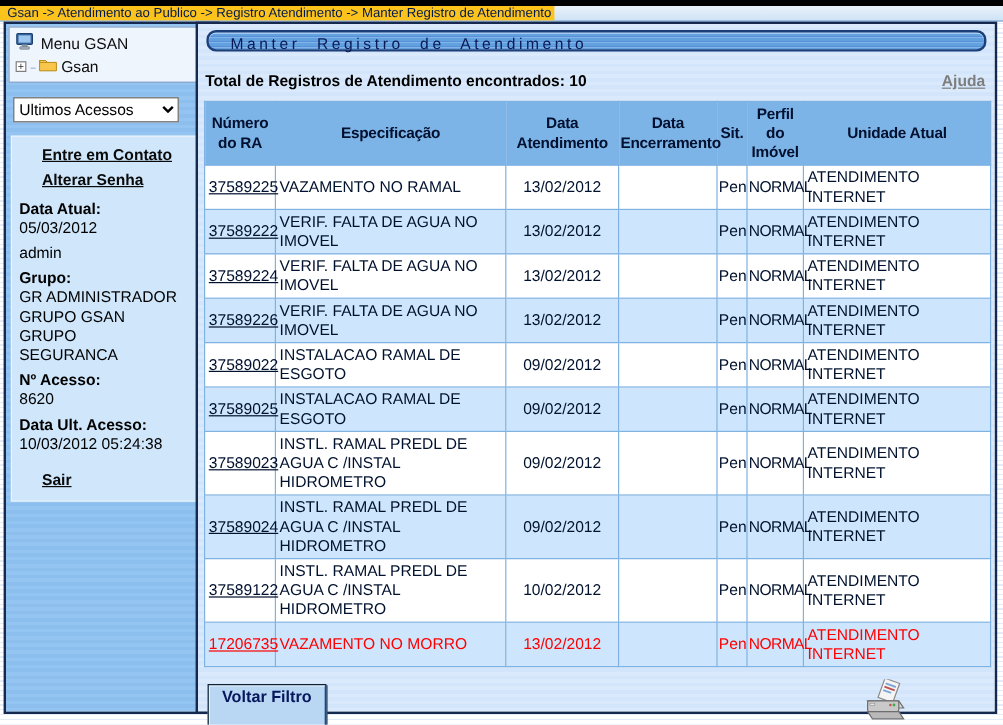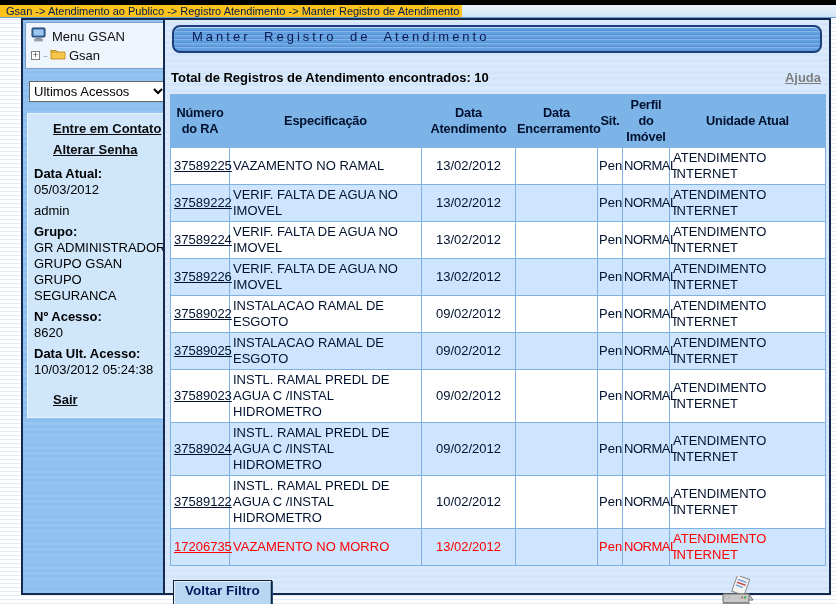--- a/index.html
+++ b/index.html
@@ -9,21 +9,21 @@
 
   
   .topbar { position:absolute; left:0; top:0; width:836px; height:5px; background:#000; }
   .crumbrow { position:absolute; left:0; top:5px; width:836px; height:13px;
               background:linear-gradient(180deg,#e9f2fb,#cfe3f6);
               border-bottom:1px solid #6d9bd4; display:flex; justify-content:flex-start; }
   .crumb { background:#fdc31d; color:#001a4d; font-size:11px; line-height:12px;
            padding:0 3px 0 6px; white-space:nowrap; }
 
   
-  .sidebar { position:absolute; left:21px; top:18px; width:180px; height:577px;
+  .sidebar { position:absolute; left:3px; top:18px; width:180px; height:577px;
              background:repeating-linear-gradient(180deg,#94c4f1 0 3px,#8cbeee 3px 6px);
              border:2px solid #15294e; }
   .menu-box { margin:2px; background:#eff5fd; border:1px solid #7b9dc6; padding:4px 5px 5px 5px; }
   .menu-row { display:flex; align-items:center; gap:5px; font-size:13px; color:#0c0c0c; }
   .tree-row { display:flex; align-items:center; gap:3px; font-size:13px; color:#0c0c0c; margin-top:3px; }
   .plusbox { width:9px; height:9px; border:1px solid #7e7e7e; background:#fff; font-size:9px;
              line-height:7px; text-align:center; color:#333; }
   .dash { color:#8aa9cc; font-size:9px; letter-spacing:-1px; }
   .select-wrap { margin:12px 0 0 6px; }
   .ua-select { width:138px; height:21px; font-family:"Liberation Sans",sans-serif;
@@ -34,21 +34,21 @@
                margin:2px 0 4px 0; cursor:pointer;padding-left:19px; }
   .info-item { margin-top:5px; }
   .info-label { font-weight:bold; line-height:16px; }
   .info-value { line-height:16px; white-space:pre-line; }
   .sair { margin-top:12px; }
 
   
   .main { position:absolute; left:163px; top:18px; width:668px; height:577px;
           background:repeating-linear-gradient(180deg,#daeafc 0 3px,#d3e5fa 3px 6px);
           border:2px solid #15294e; }
-  .titlebar { margin:5px 7px 0 7px; height:28px; border:2px solid #1c3f7a; border-radius:8px;
+  .titlebar { margin:5px 7px 0 7px; height:18px; border:2px solid #1c3f7a; border-radius:8px;
               background:repeating-linear-gradient(180deg,#84b5ea 0 1px,#62a1e0 1px 3px,#5890d5 3px 4px);
               box-shadow:inset 0 1px 0 rgba(255,255,255,.55);
               color:#081a54; font-size:13px; line-height:19px; letter-spacing:3px; word-spacing:7px;
               padding-left:18px; }
   .total-row { display:flex; justify-content:space-between; align-items:flex-start;
                margin:17px 8px 9px 6px; }
   .total-label { font-size:13px; font-weight:bold; color:#000; }
   .help-link { font-size:13px; font-weight:bold; color:#7e7e7e; text-decoration:underline; cursor:pointer; }
 
   

